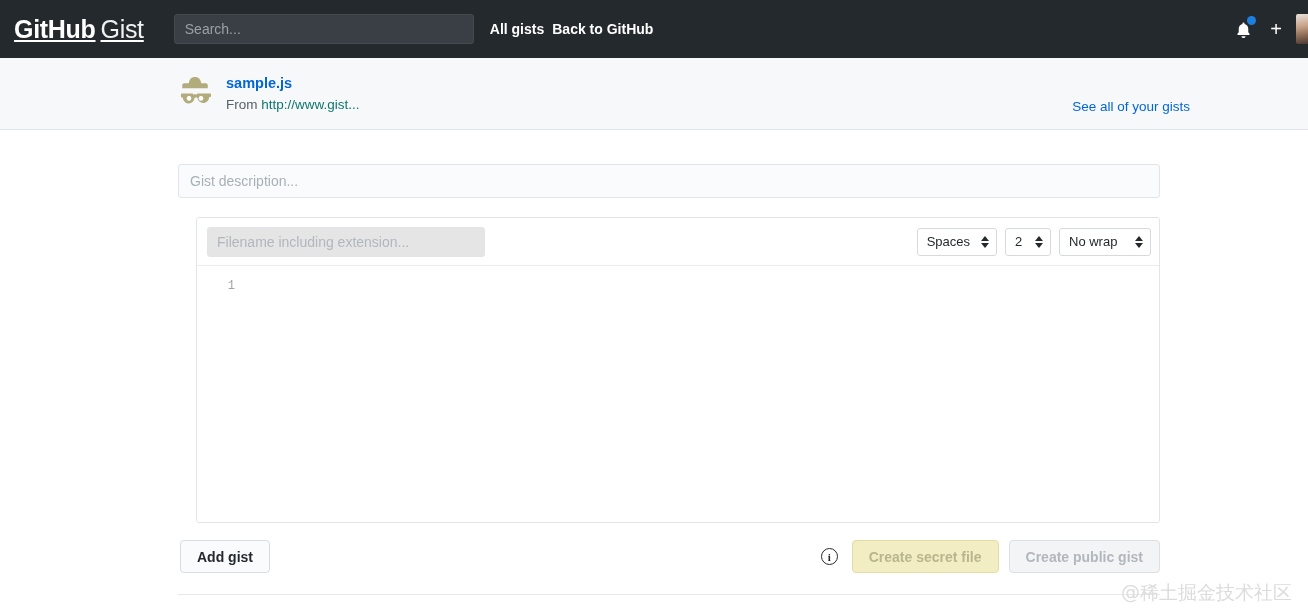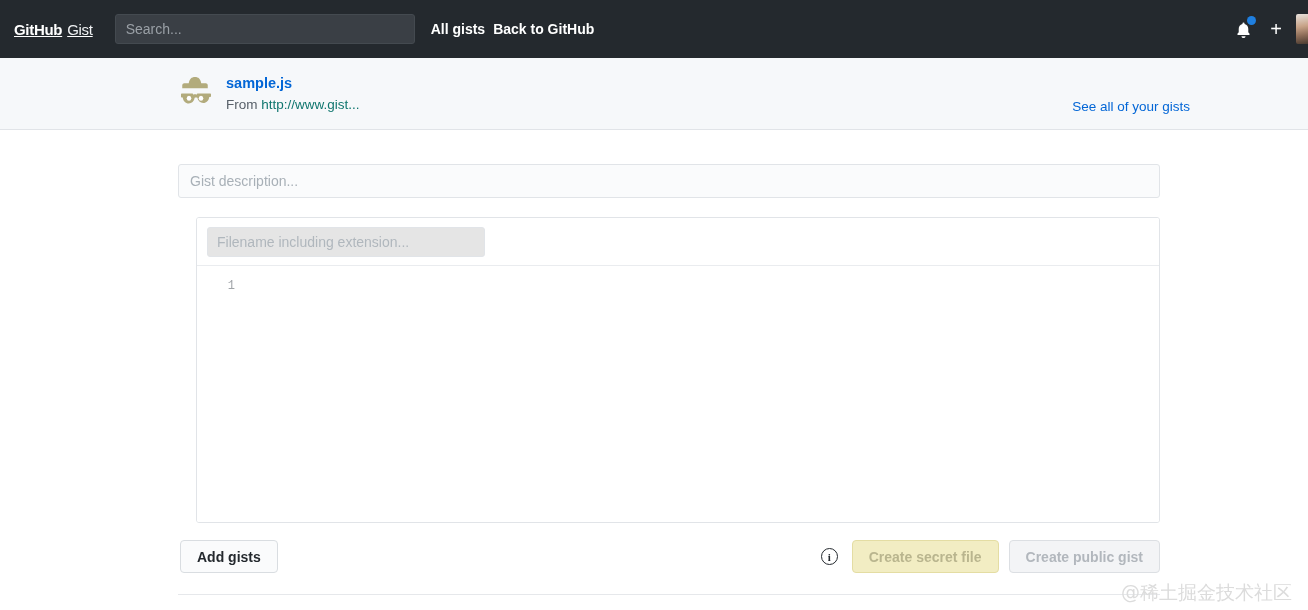--- a/index.html
+++ b/index.html
@@ -23,24 +23,24 @@
   .topbar {
     height: 58px;
     background: #24292e;
     display: flex;
     align-items: center;
     padding: 0 12px 0 14px;
     position: relative;
   }
   .brand {
     color: #ffffff;
-    font-size: 15px;
+    font-size: 25px;
     letter-spacing: -0.3px;
     white-space: nowrap;
-    margin-right: 22px;
+    margin-right: 30px;
     display: flex;
     align-items: baseline;
   }
   .brand-strong { font-weight: 700; }
   .brand-light { font-weight: 300; margin-left: 5px; color: #f0f2f4; }
 
   .search-box {
     width: 300px;
     height: 30px;
     background: #3a3f45;
@@ -430,31 +430,54 @@
 <div class="main">
   <div class="container">
 
     <input class="desc-input" type="text" placeholder="Gist description..." style="">
 
     <div class="file-box">
 
       <div class="file-head">
         <input class="filename-input" type="text" placeholder="Filename including extension..." style="">
 
+        <div class="file-opts">
+          <div class="sel w-spaces">
+            <span>Spaces</span>
+            <span class="sel-arrows">
+              <span class="tri-up"></span>
+                <span class="tri-down"></span>
+            </span>
+          </div>
+          <div class="sel w-num">
+            <span>2</span>
+            <span class="sel-arrows">
+              <span class="tri-up"></span>
+                <span class="tri-down"></span>
+            </span>
+          </div>
+          <div class="sel w-wrap">
+            <span>No wrap</span>
+            <span class="sel-arrows">
+              <span class="tri-up"></span>
+                <span class="tri-down"></span>
+            </span>
+          </div>
+        </div>
       </div>
 
       <div class="code-area">
         <div class="line-num">1</div>
         <textarea class="code-input" style=""></textarea>
       </div>
 
     </div>
 
     <div class="actions">
-      <button class="btn btn-addfile">Add gists</button>
+      <button class="btn btn-addfile">Add gist</button>
 
       <div class="actions-right">
         <span class="info-icon">i</span>
         <button class="btn btn-secret">Create secret file</button>
         <button class="btn btn-public">Create public gist</button>
       </div>
     </div>
 
   </div>
 </div>

